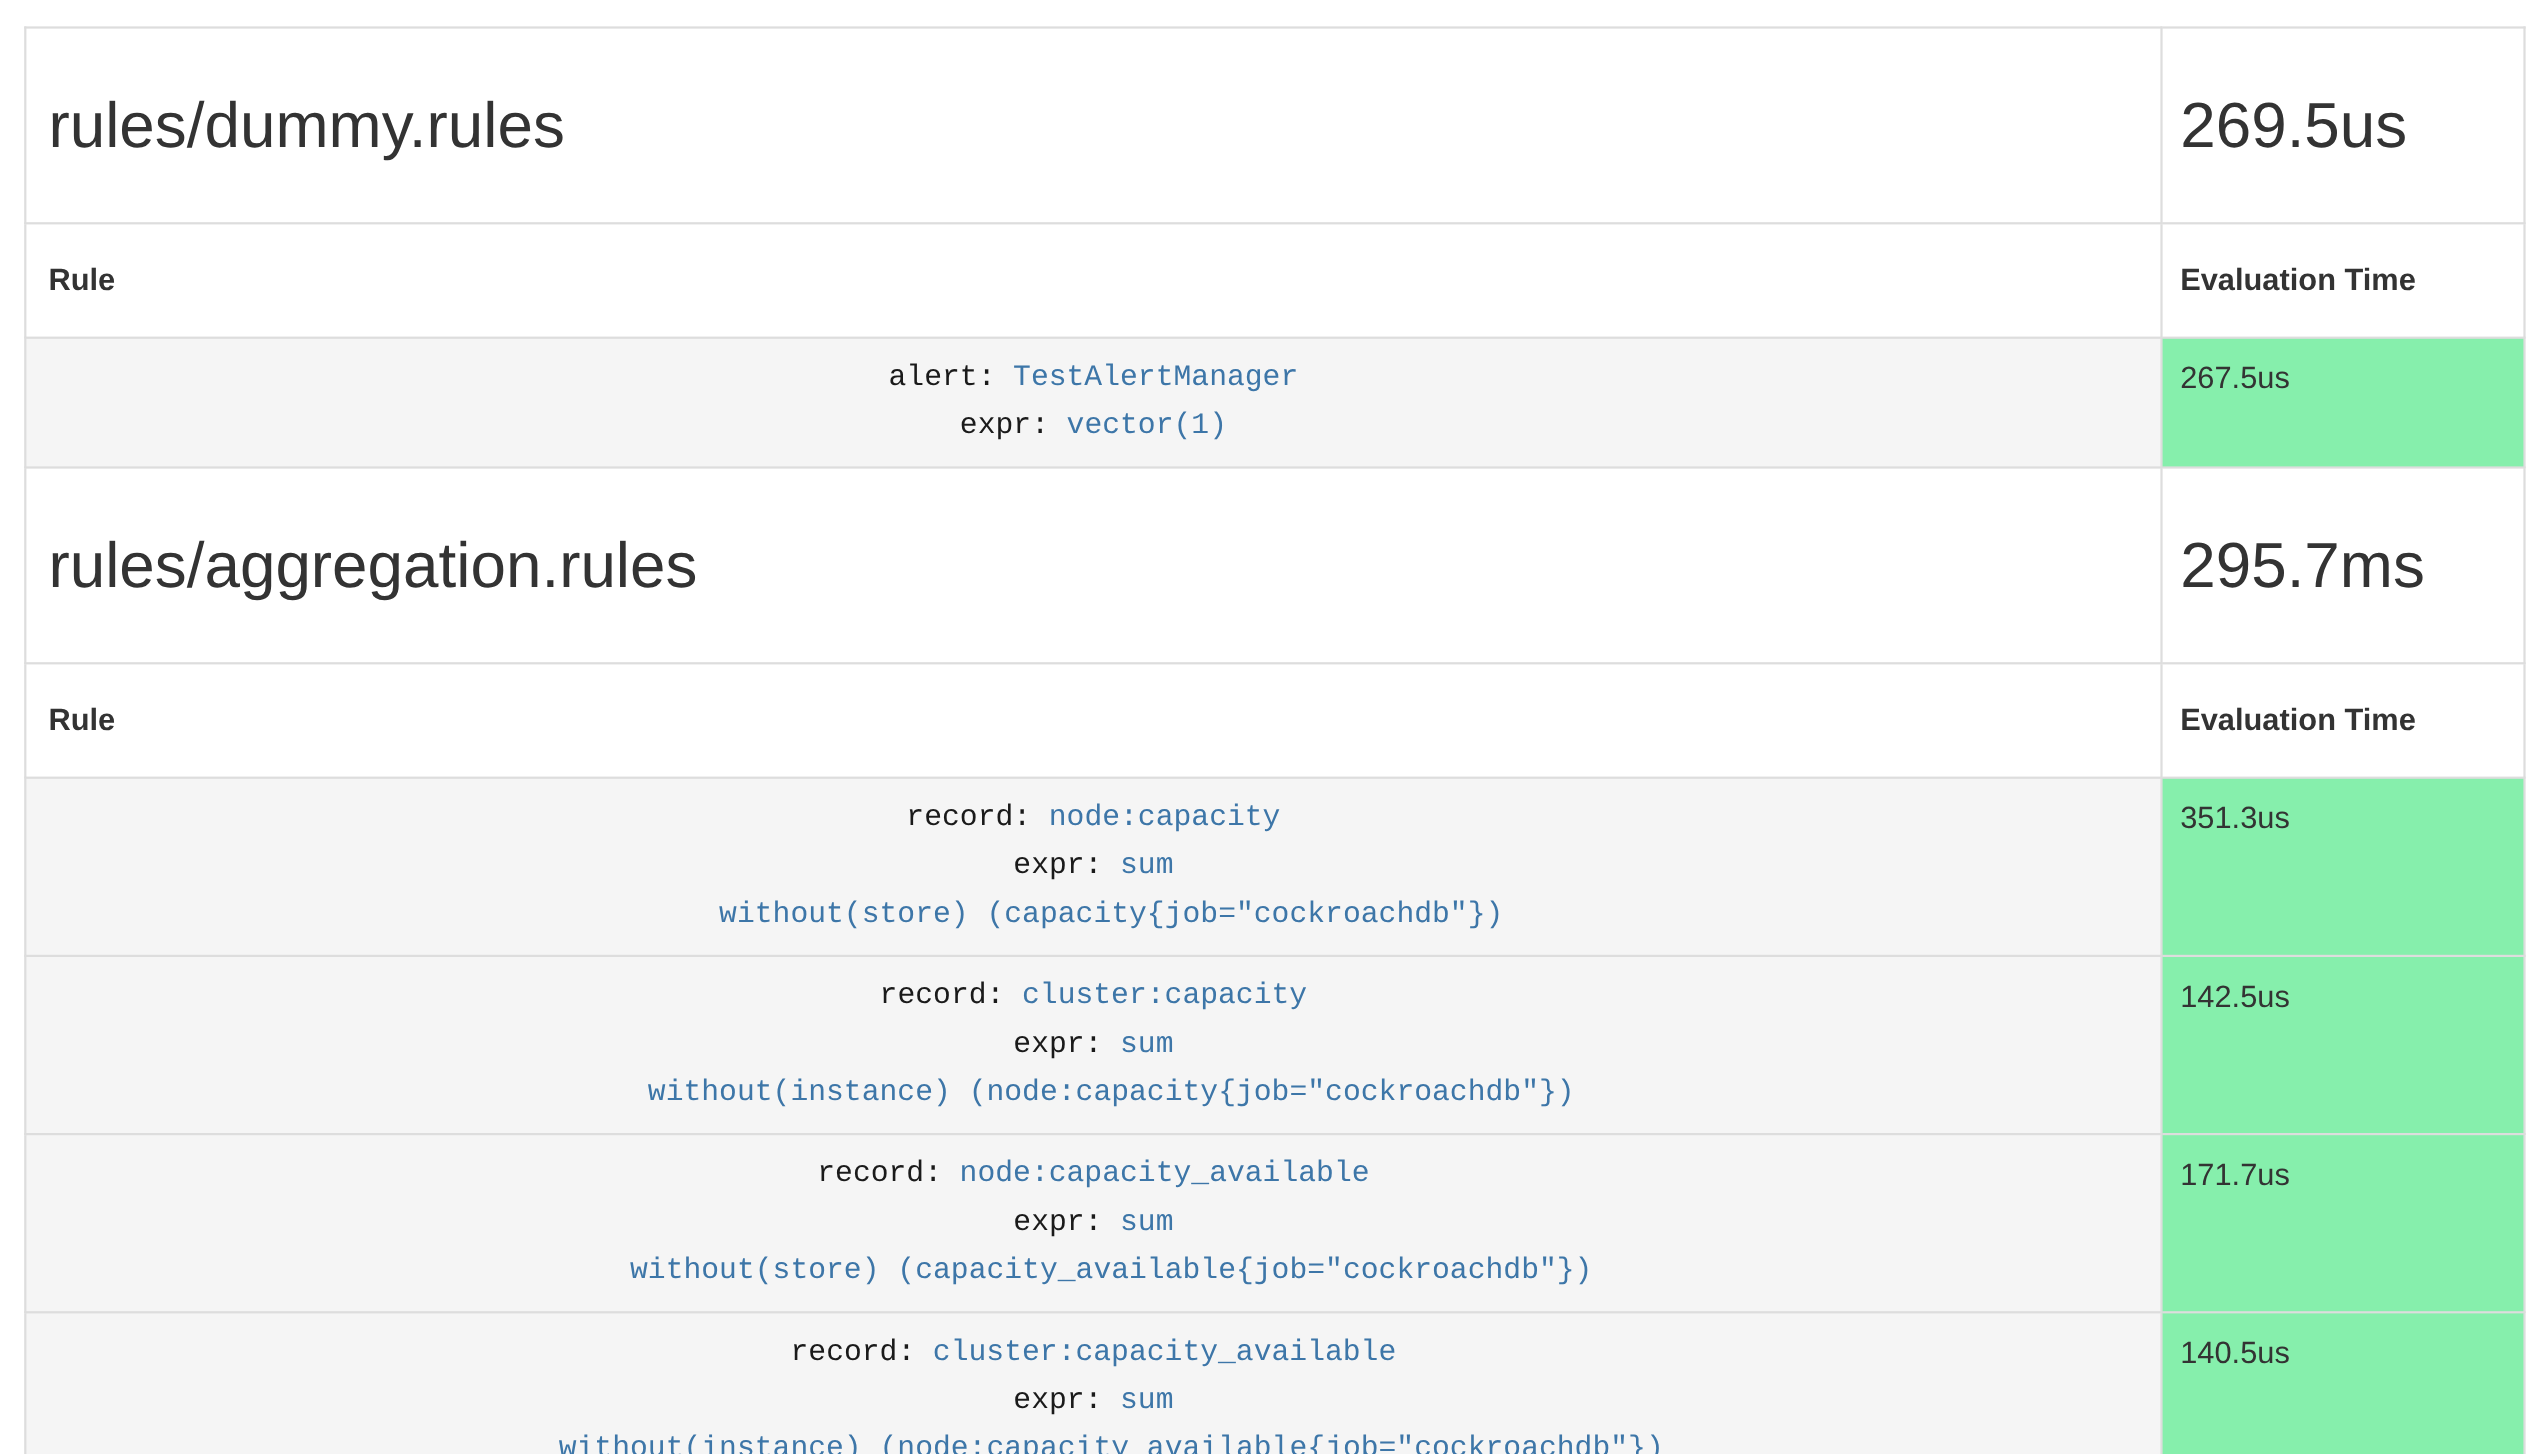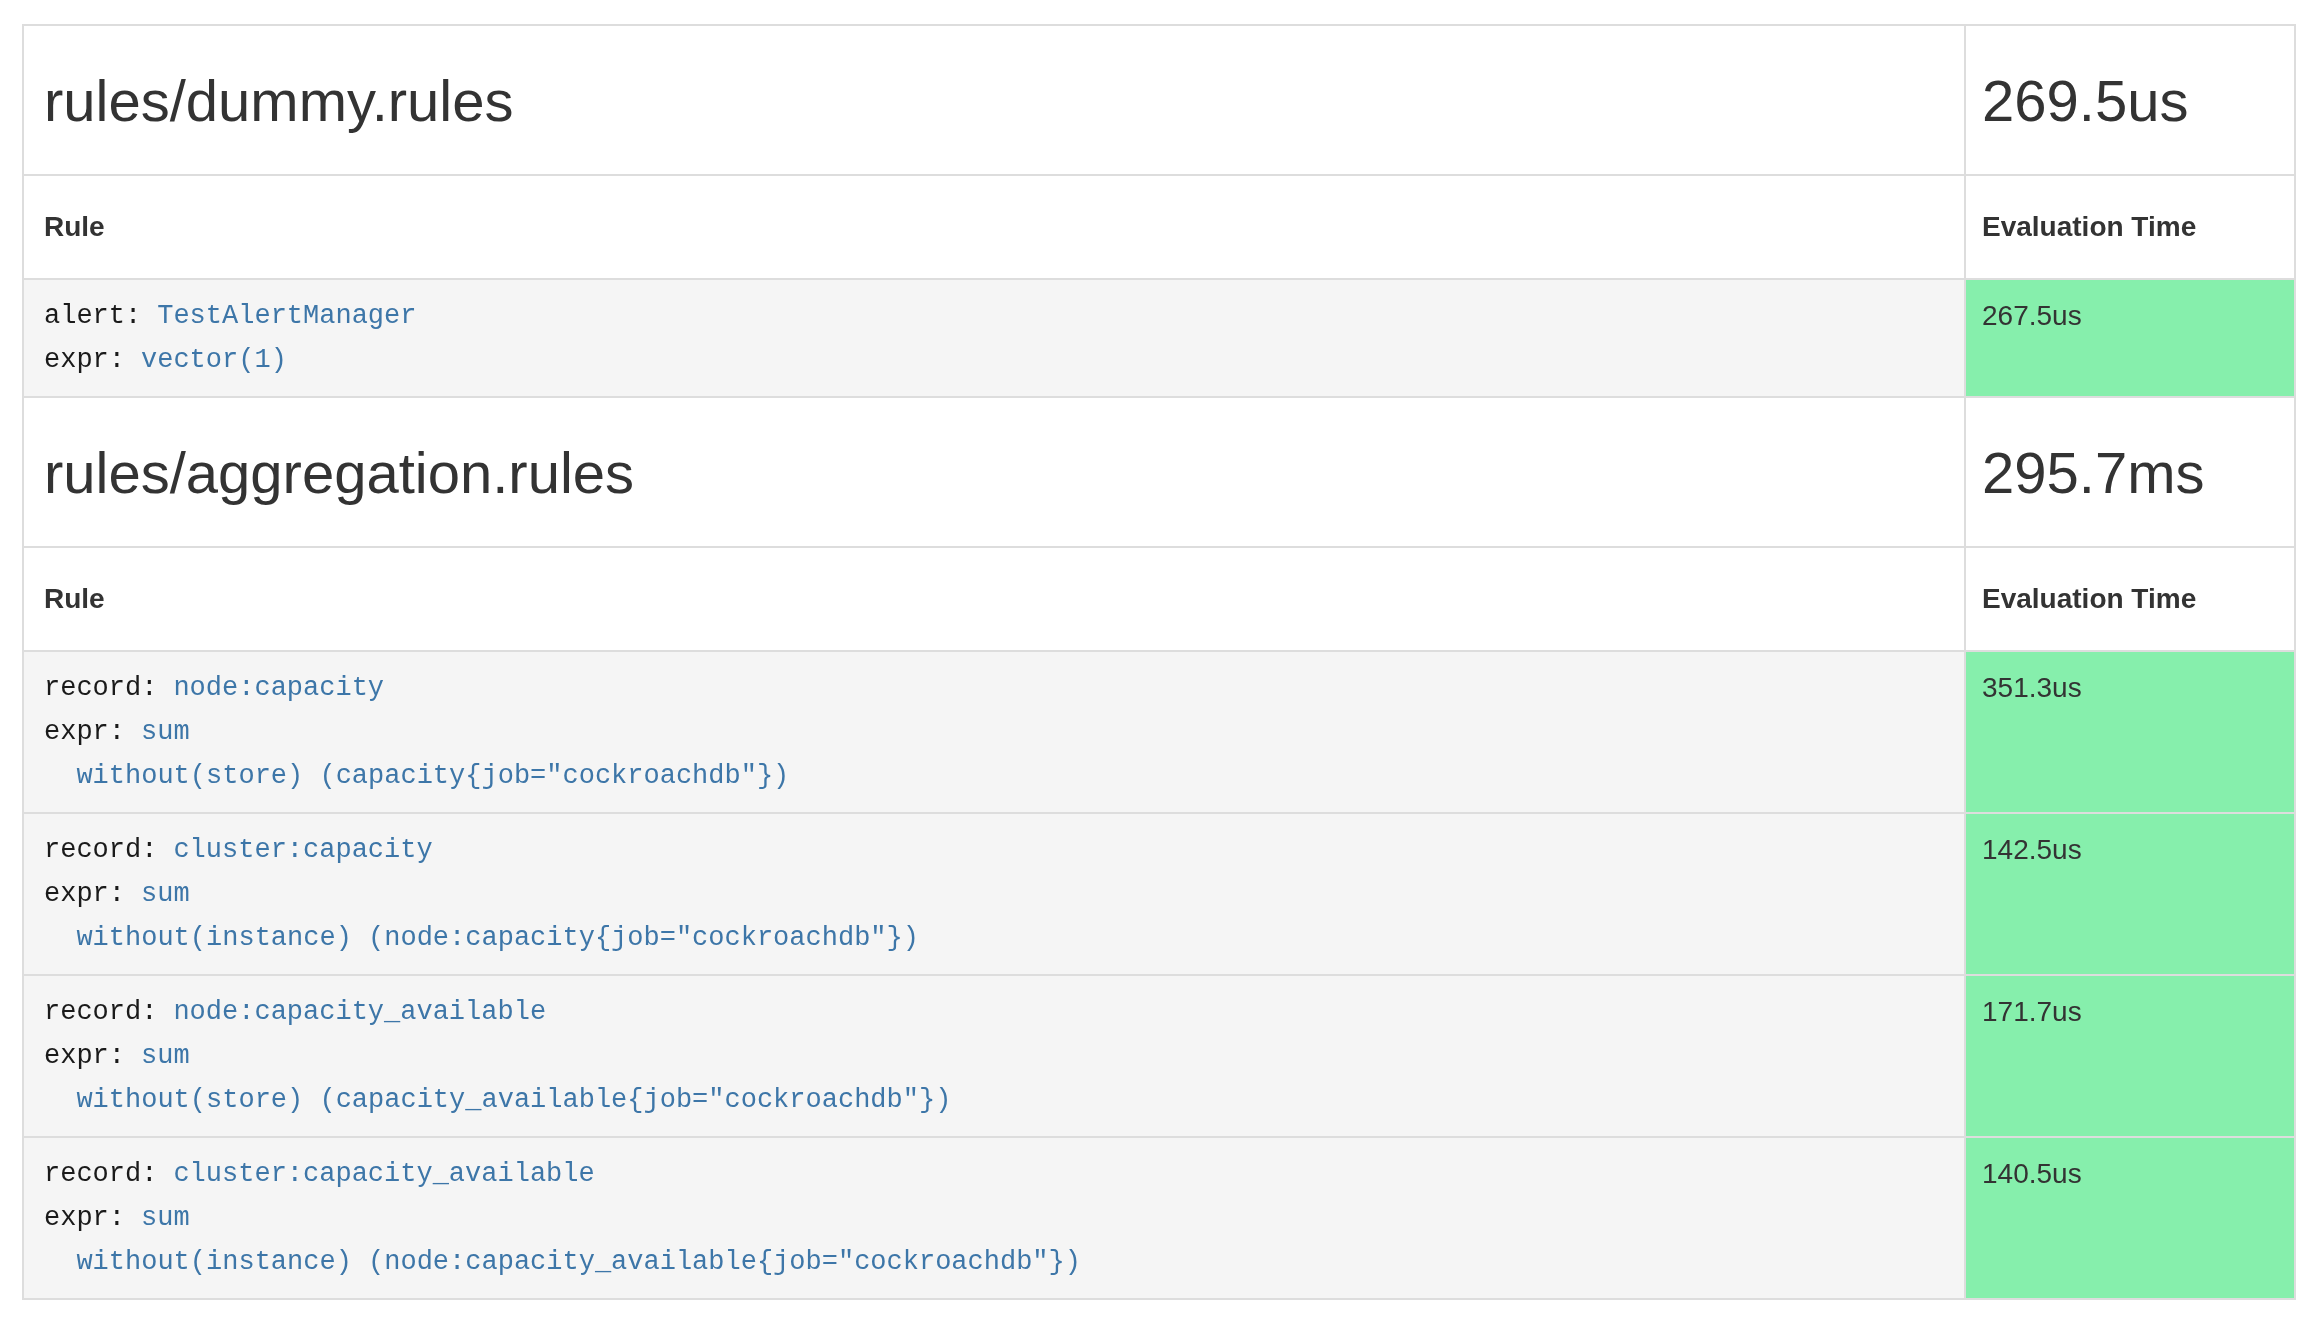--- a/index.html
+++ b/index.html
@@ -30,21 +30,21 @@
     width: 2272px;
   }
   .rules-table td, .rules-table th {
     border: 2px solid #dddddd;
   }
   col.c-rule { width: 1942px; }
   col.c-time { width: 330px; }
 
   
   .group-row td {
-    height: 150px;
+    height: 178px;
     vertical-align: middle;
   }
   td.group-name-cell {
     font-size: 58px;
     font-weight: 500;
     color: #333333;
     padding: 18px 20px;
   }
   td.group-time-cell {
     font-size: 58px;
@@ -68,20 +68,21 @@
 
   
   td.rule-cell {
     background: #f5f5f5;
     font-family: "Liberation Mono", "DejaVu Sans Mono", monospace;
     font-size: 27px;
     line-height: 44px;
     color: #1a1a1a;
     padding: 14px 20px;
     vertical-align: top;
+    text-align: center;
   }
   .code-line { white-space: pre-wrap; }
   .code-kw { margin-right: 16px; color: #1a1a1a; }
   .rule-cell a {
     color: #3d76a8;
     text-decoration: none;
     white-space: pre-wrap;
   }
   td.time-cell {
     font-size: 28px;

